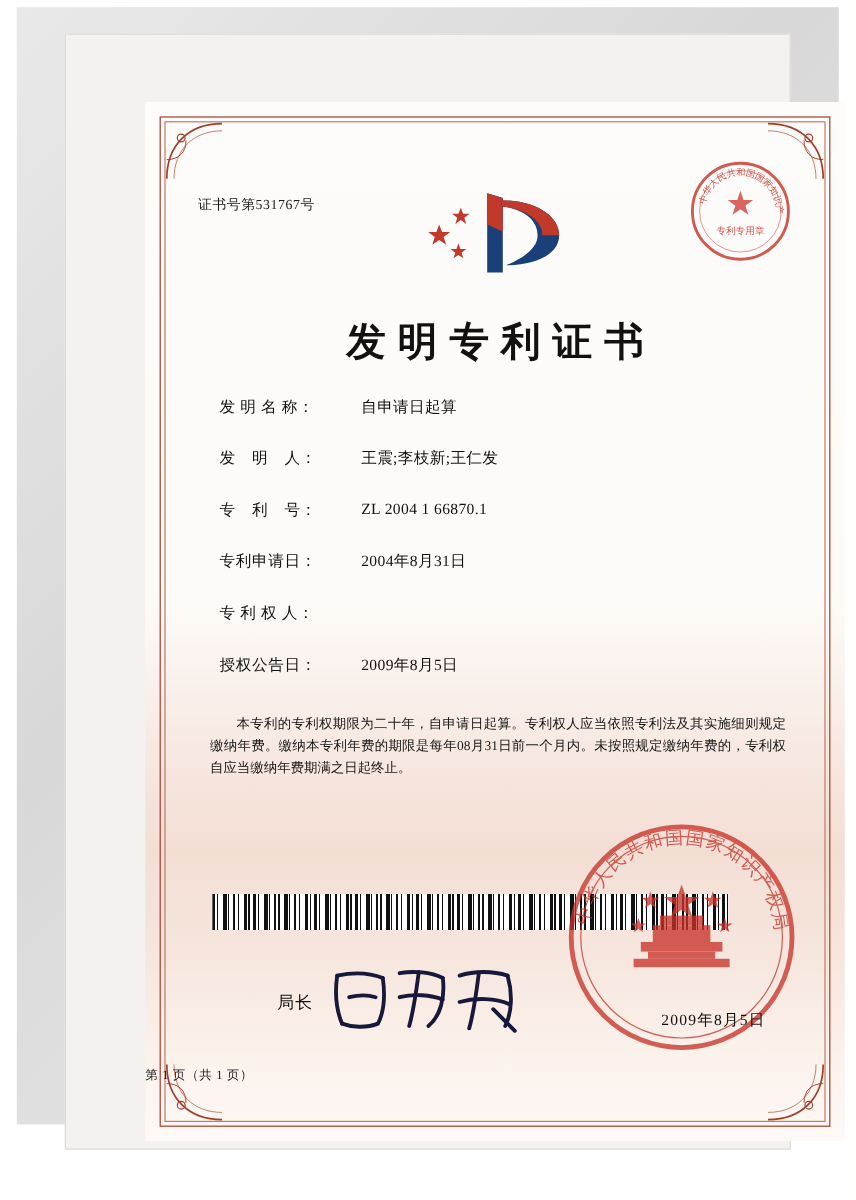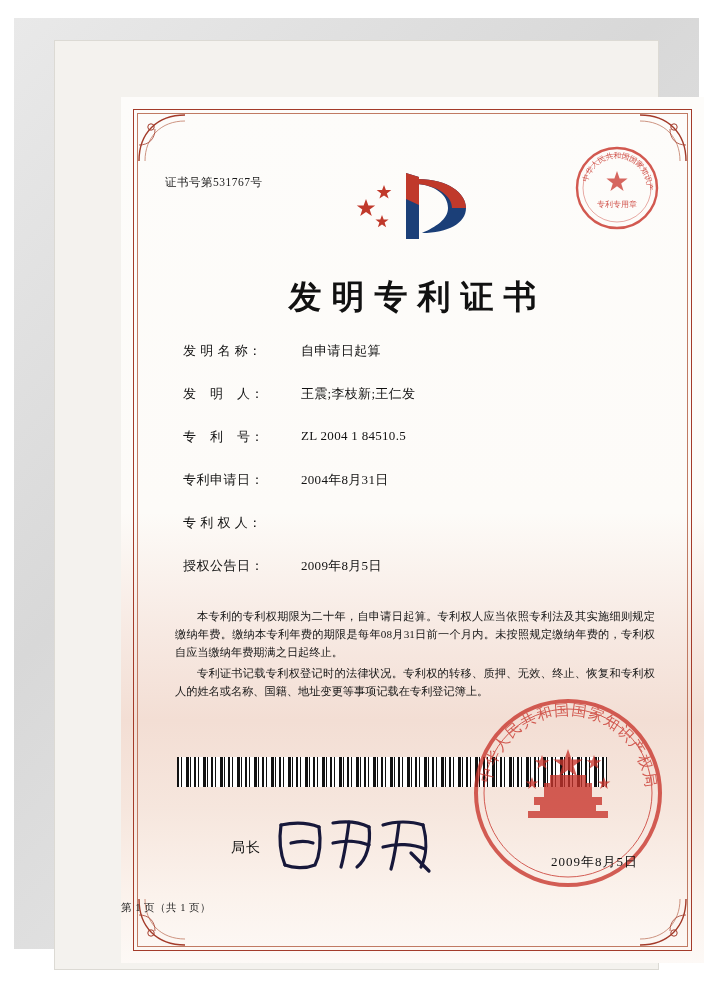--- a/index.html
+++ b/index.html
@@ -18,21 +18,21 @@
   .page {
     position: relative;
     width: 713px;
     height: 1000px;
     background: #ffffff;
     box-sizing: border-box;
   }
   .frame-outer {
     position: absolute;
     left: 14px;
-    top: 18px;
+    top: 6px;
     width: 685px;
     height: 931px;
     background: linear-gradient(135deg, #e9e9e9 0%, #d8d8d8 40%, #efefef 100%);
     box-sizing: border-box;
   }
   .frame-inner {
     position: absolute;
     left: 40px;
     top: 22px;
     width: 605px;
@@ -320,38 +320,37 @@
           <div class="field-row">
             <span class="field-label">发 明 名 称：</span>
             <span class="field-value">自申请日起算</span>
           </div>
           <div class="field-row">
             <span class="field-label">发　明　人：</span>
             <span class="field-value">王震;李枝新;王仁发</span>
           </div>
           <div class="field-row">
             <span class="field-label">专　利　号：</span>
-            <span class="field-value">ZL 2004 1 84510.5</span>
+            <span class="field-value">ZL 2004 1 66870.1</span>
           </div>
           <div class="field-row">
             <span class="field-label">专利申请日：</span>
             <span class="field-value">2004年8月31日</span>
           </div>
           <div class="field-row">
             <span class="field-label">专 利 权 人：</span>
           </div>
           <div class="field-row">
             <span class="field-label">授权公告日：</span>
             <span class="field-value">2009年8月5日</span>
           </div>
         </div>
 
         <div class="body-text">
           <p>本专利的专利权期限为二十年，自申请日起算。专利权人应当依照专利法及其实施细则规定缴纳年费。缴纳本专利年费的期限是每年08月31日前一个月内。未按照规定缴纳年费的，专利权自应当缴纳年费期满之日起终止。</p>
-          <p>专利证书记载专利权登记时的法律状况。专利权的转移、质押、无效、终止、恢复和专利权人的姓名或名称、国籍、地址变更等事项记载在专利登记簿上。</p>
         </div>
 
         <div class="barcode"></div>
 
         <div class="sig-label">局长</div>
         <div class="signature">
           <svg width="175" height="70" viewBox="0 0 175 70">
             <g fill="none" stroke="#17183a" stroke-width="3.2" stroke-linecap="round" stroke-linejoin="round">
               <path d="M10 16 C8 30 9 44 14 56"></path>
               <path d="M10 16 C24 13 38 14 48 18"></path>

